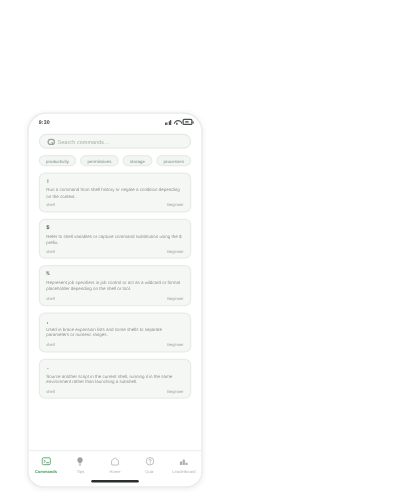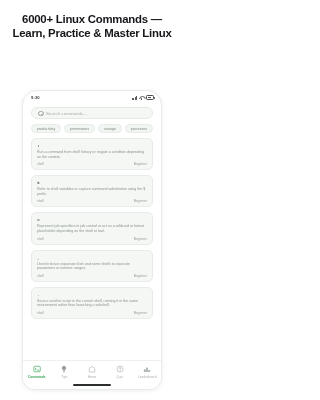--- a/index.html
+++ b/index.html
@@ -103,21 +103,20 @@
   .nav-item.active .nav-label { color:#35a255; font-weight:bold; }
   .nav-ico { width:8px; height:8px; position:relative; }
   .glyph { width:100%; height:100%; display:block; }
   .home-ind { position:absolute; left:50%; transform:translateX(-50%); bottom:3px; width:38px; height:1.6px; background:#2b2f2c; border-radius:1px; }
 </style>
 </head>
 <body>
 
 <div class="page">
 
-  <div class="headline">6000+ Linux Commands — Learn, Practice &amp; Master Linux</div>
 
   <div class="phone">
 
     <div class="statusbar">
       <span class="status-time">9:30</span>
       <span class="status-icons">
         <span class="ic-signal">
             <i></i>
             <i></i>
             <i></i>

